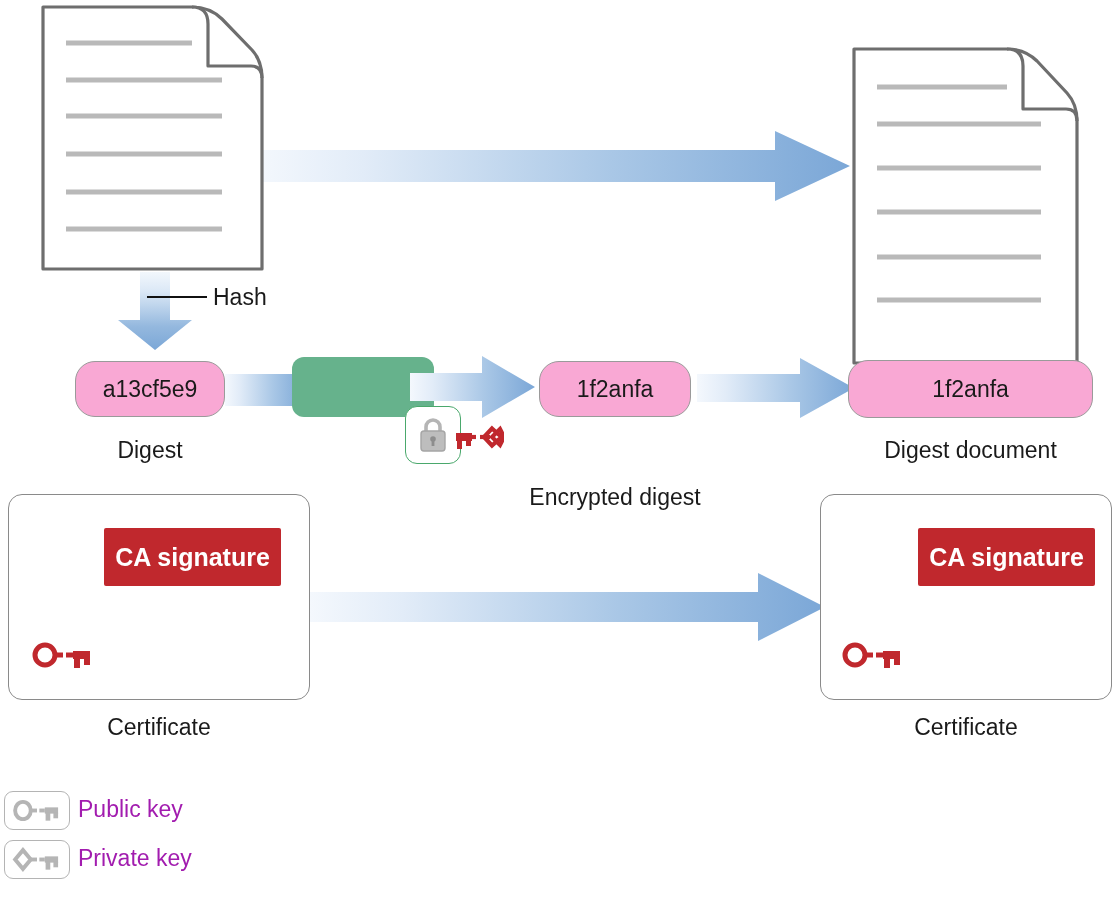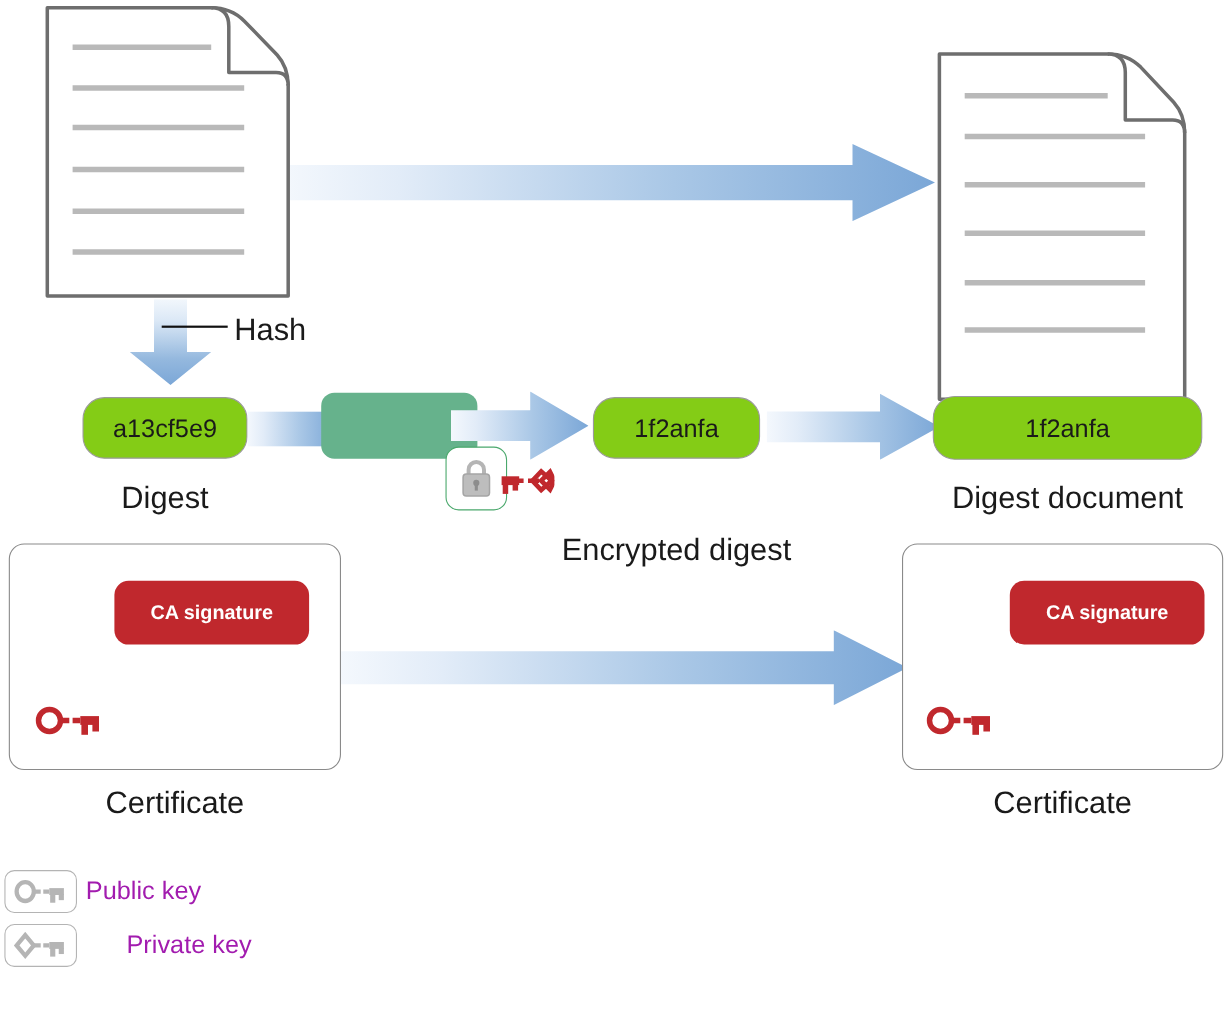--- a/index.html
+++ b/index.html
@@ -19,35 +19,35 @@
     overflow: hidden;
   }
   .abs { position: absolute; }
 
   
   .doc-svg { display: block; }
 
   
   .databox {
     position: absolute;
-    background: #84cc16;
+    background: #f9a8d4;
     border: 1.5px solid #9a9a9a;
     border-radius: 20px;
     display: flex;
     align-items: center;
     justify-content: center;
     font-size: 23px;
     color: #1a1a1a;
     box-sizing: border-box;
   }
 
   
   .caption {
     position: absolute;
-    font-size: 28px;
+    font-size: 23px;
     color: #1a1a1a;
     text-align: center;
     white-space: nowrap;
   }
   .caption.left { text-align: left; }
 
   
   .greenbox {
     position: absolute;
     background: #66b28c;
@@ -67,23 +67,23 @@
   .certcard {
     position: absolute;
     background: #ffffff;
     border: 1.5px solid #8a8a8a;
     border-radius: 14px;
     box-sizing: border-box;
   }
   .ca-sig {
     position: absolute;
     background: #c0282d;
-    border-radius: 13px;
+    border-radius: 2px;
     color: #ffffff;
-    font-size: 18px;
+    font-size: 25px;
     font-weight: bold;
     display: flex;
     align-items: center;
     justify-content: center;
     box-sizing: border-box;
   }
 
   
   .legend-chip {
     position: absolute;
@@ -257,16 +257,16 @@
   <svg class="abs" style="left:11px; top:847px;" width="52" height="25" viewBox="0 0 62 32">
     <path d="M13,4 L23,16 L13,28 L3,16 Z" fill="none" stroke="#b5b5b5" stroke-width="5"></path>
     <line x1="23" y1="16" x2="31" y2="16" stroke="#b5b5b5" stroke-width="5"></line>
     <line x1="34" y1="16" x2="41" y2="16" stroke="#b5b5b5" stroke-width="5"></line>
     <g fill="#b5b5b5">
       <rect x="41" y="12" width="17" height="8"></rect>
       <rect x="42" y="19" width="6" height="10"></rect>
       <rect x="52" y="19" width="6" height="7"></rect>
     </g>
   </svg>
-  <div class="legend-text" style="left:78px; top:845px;margin-left:37px;">Private key</div>
+  <div class="legend-text" style="left:78px; top:845px;">Private key</div>
 
 
 </div>
 
 </body></html>

